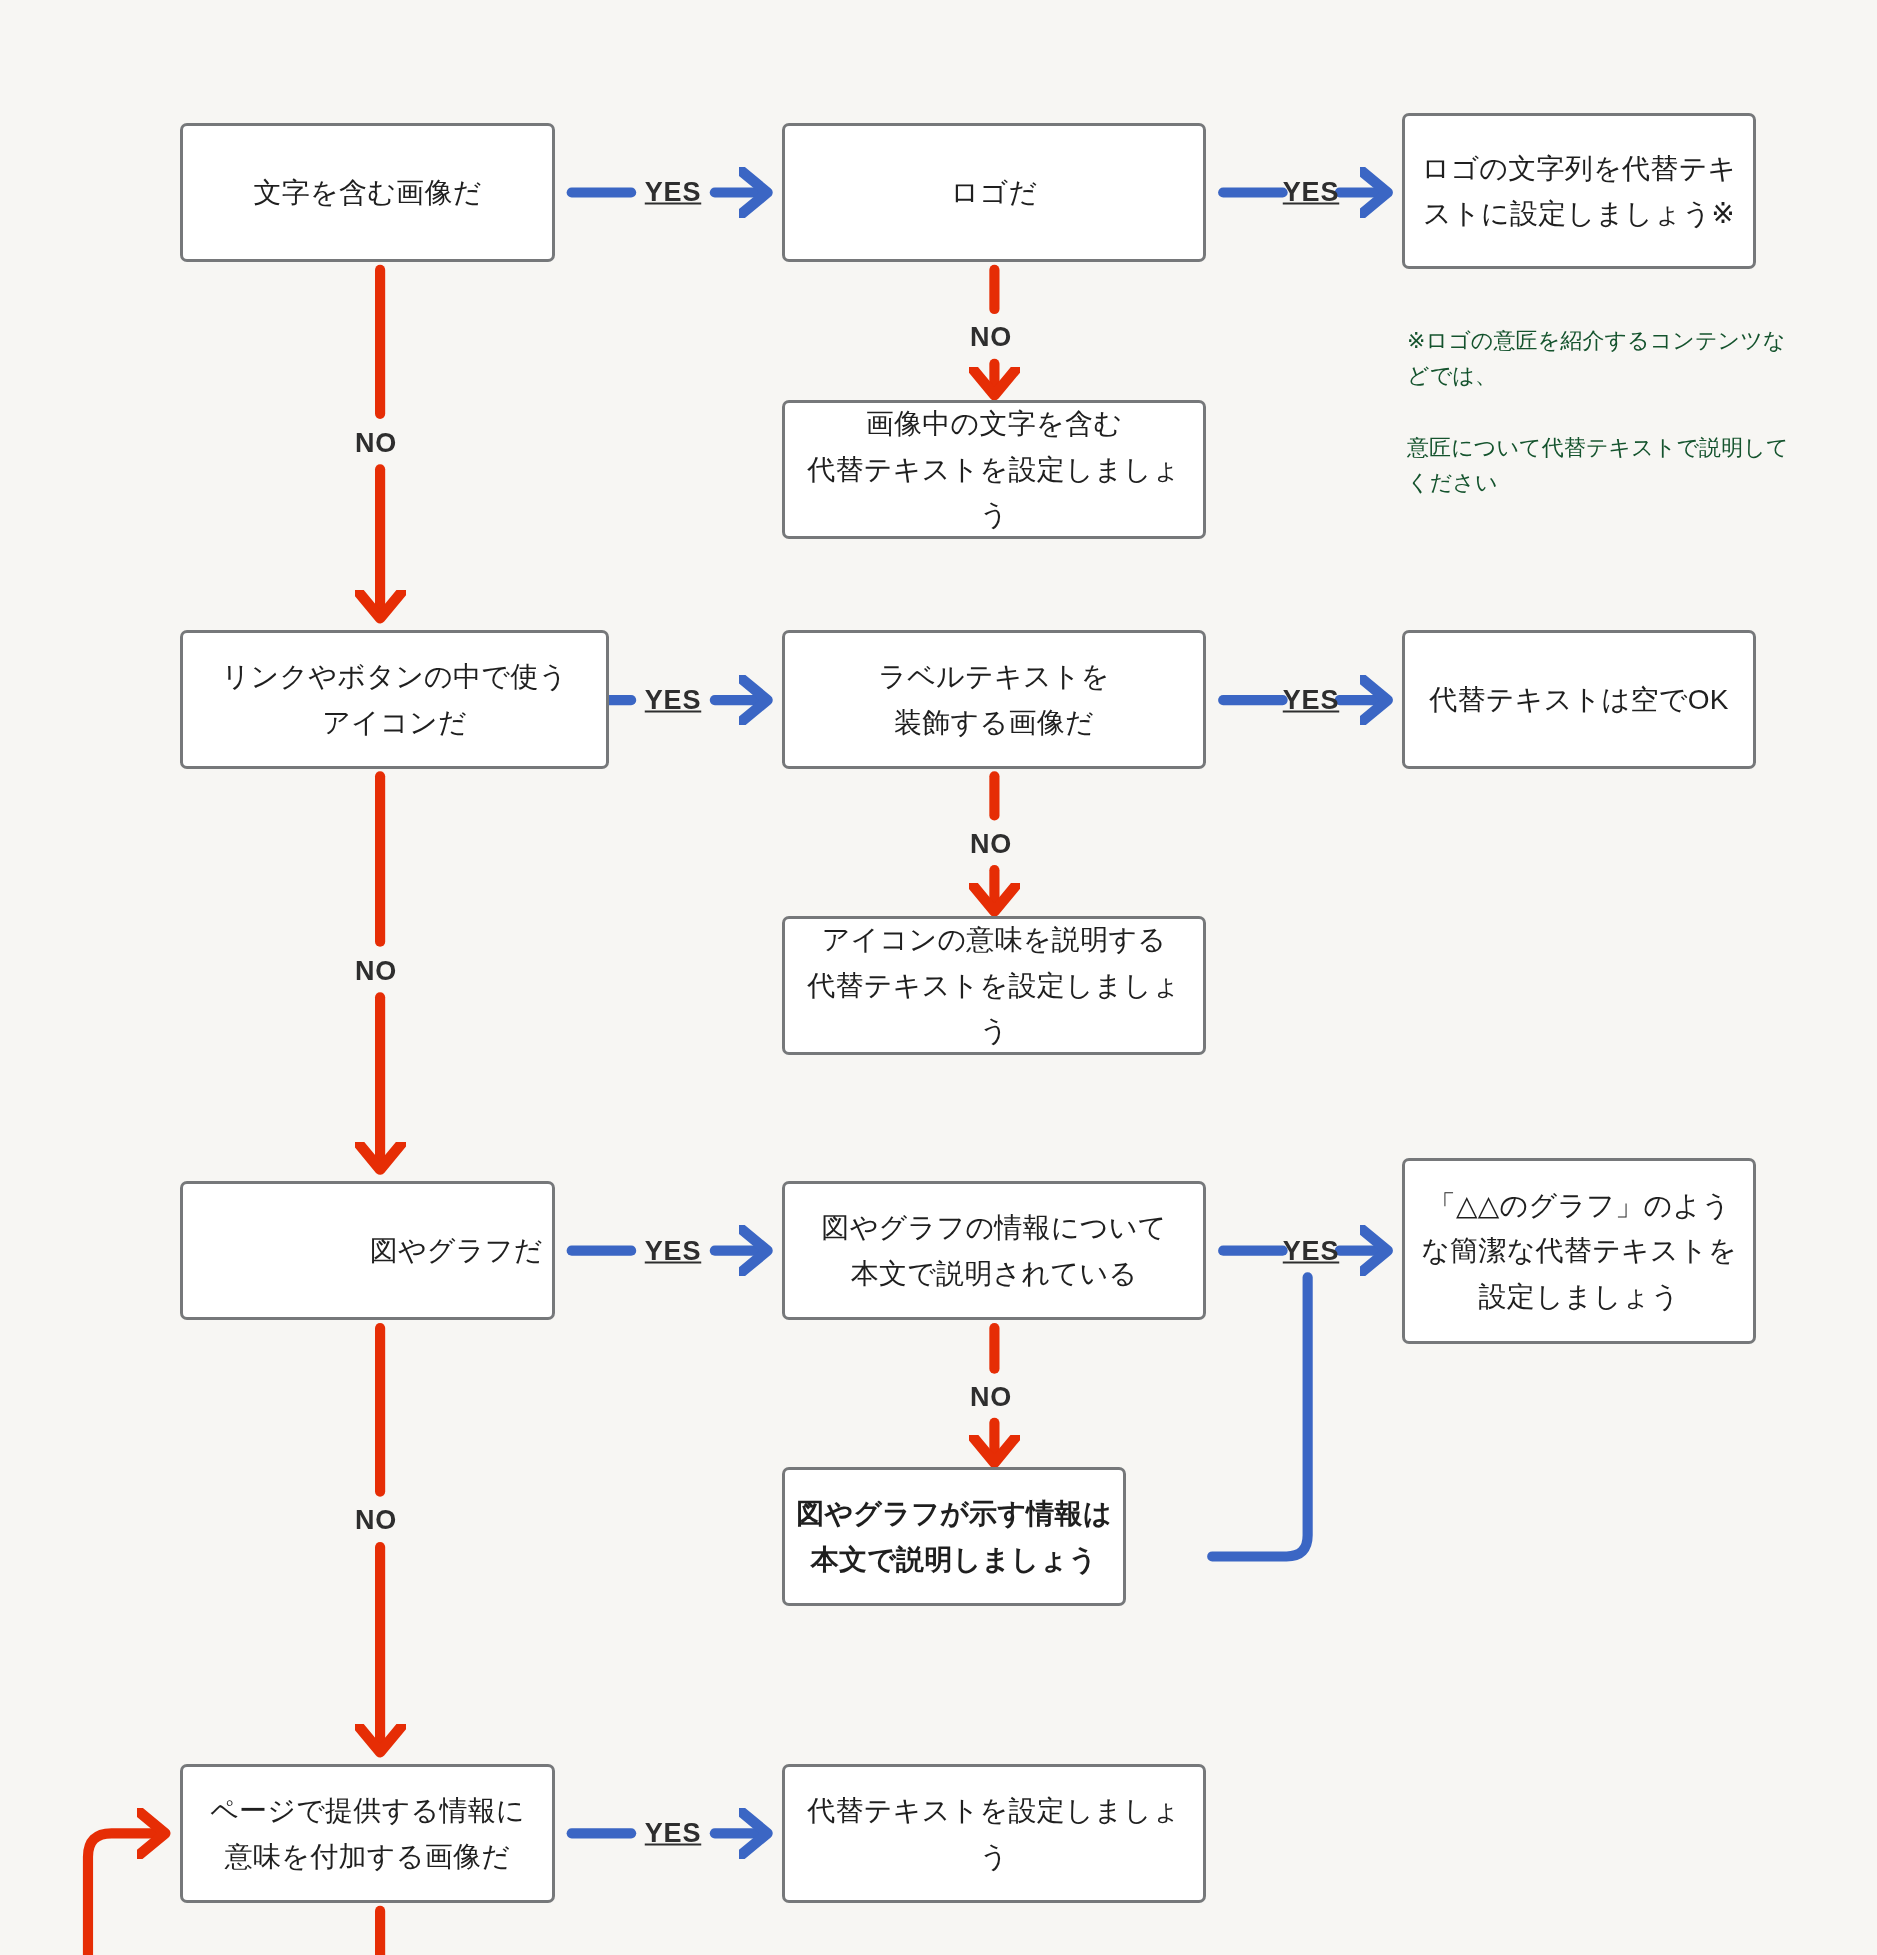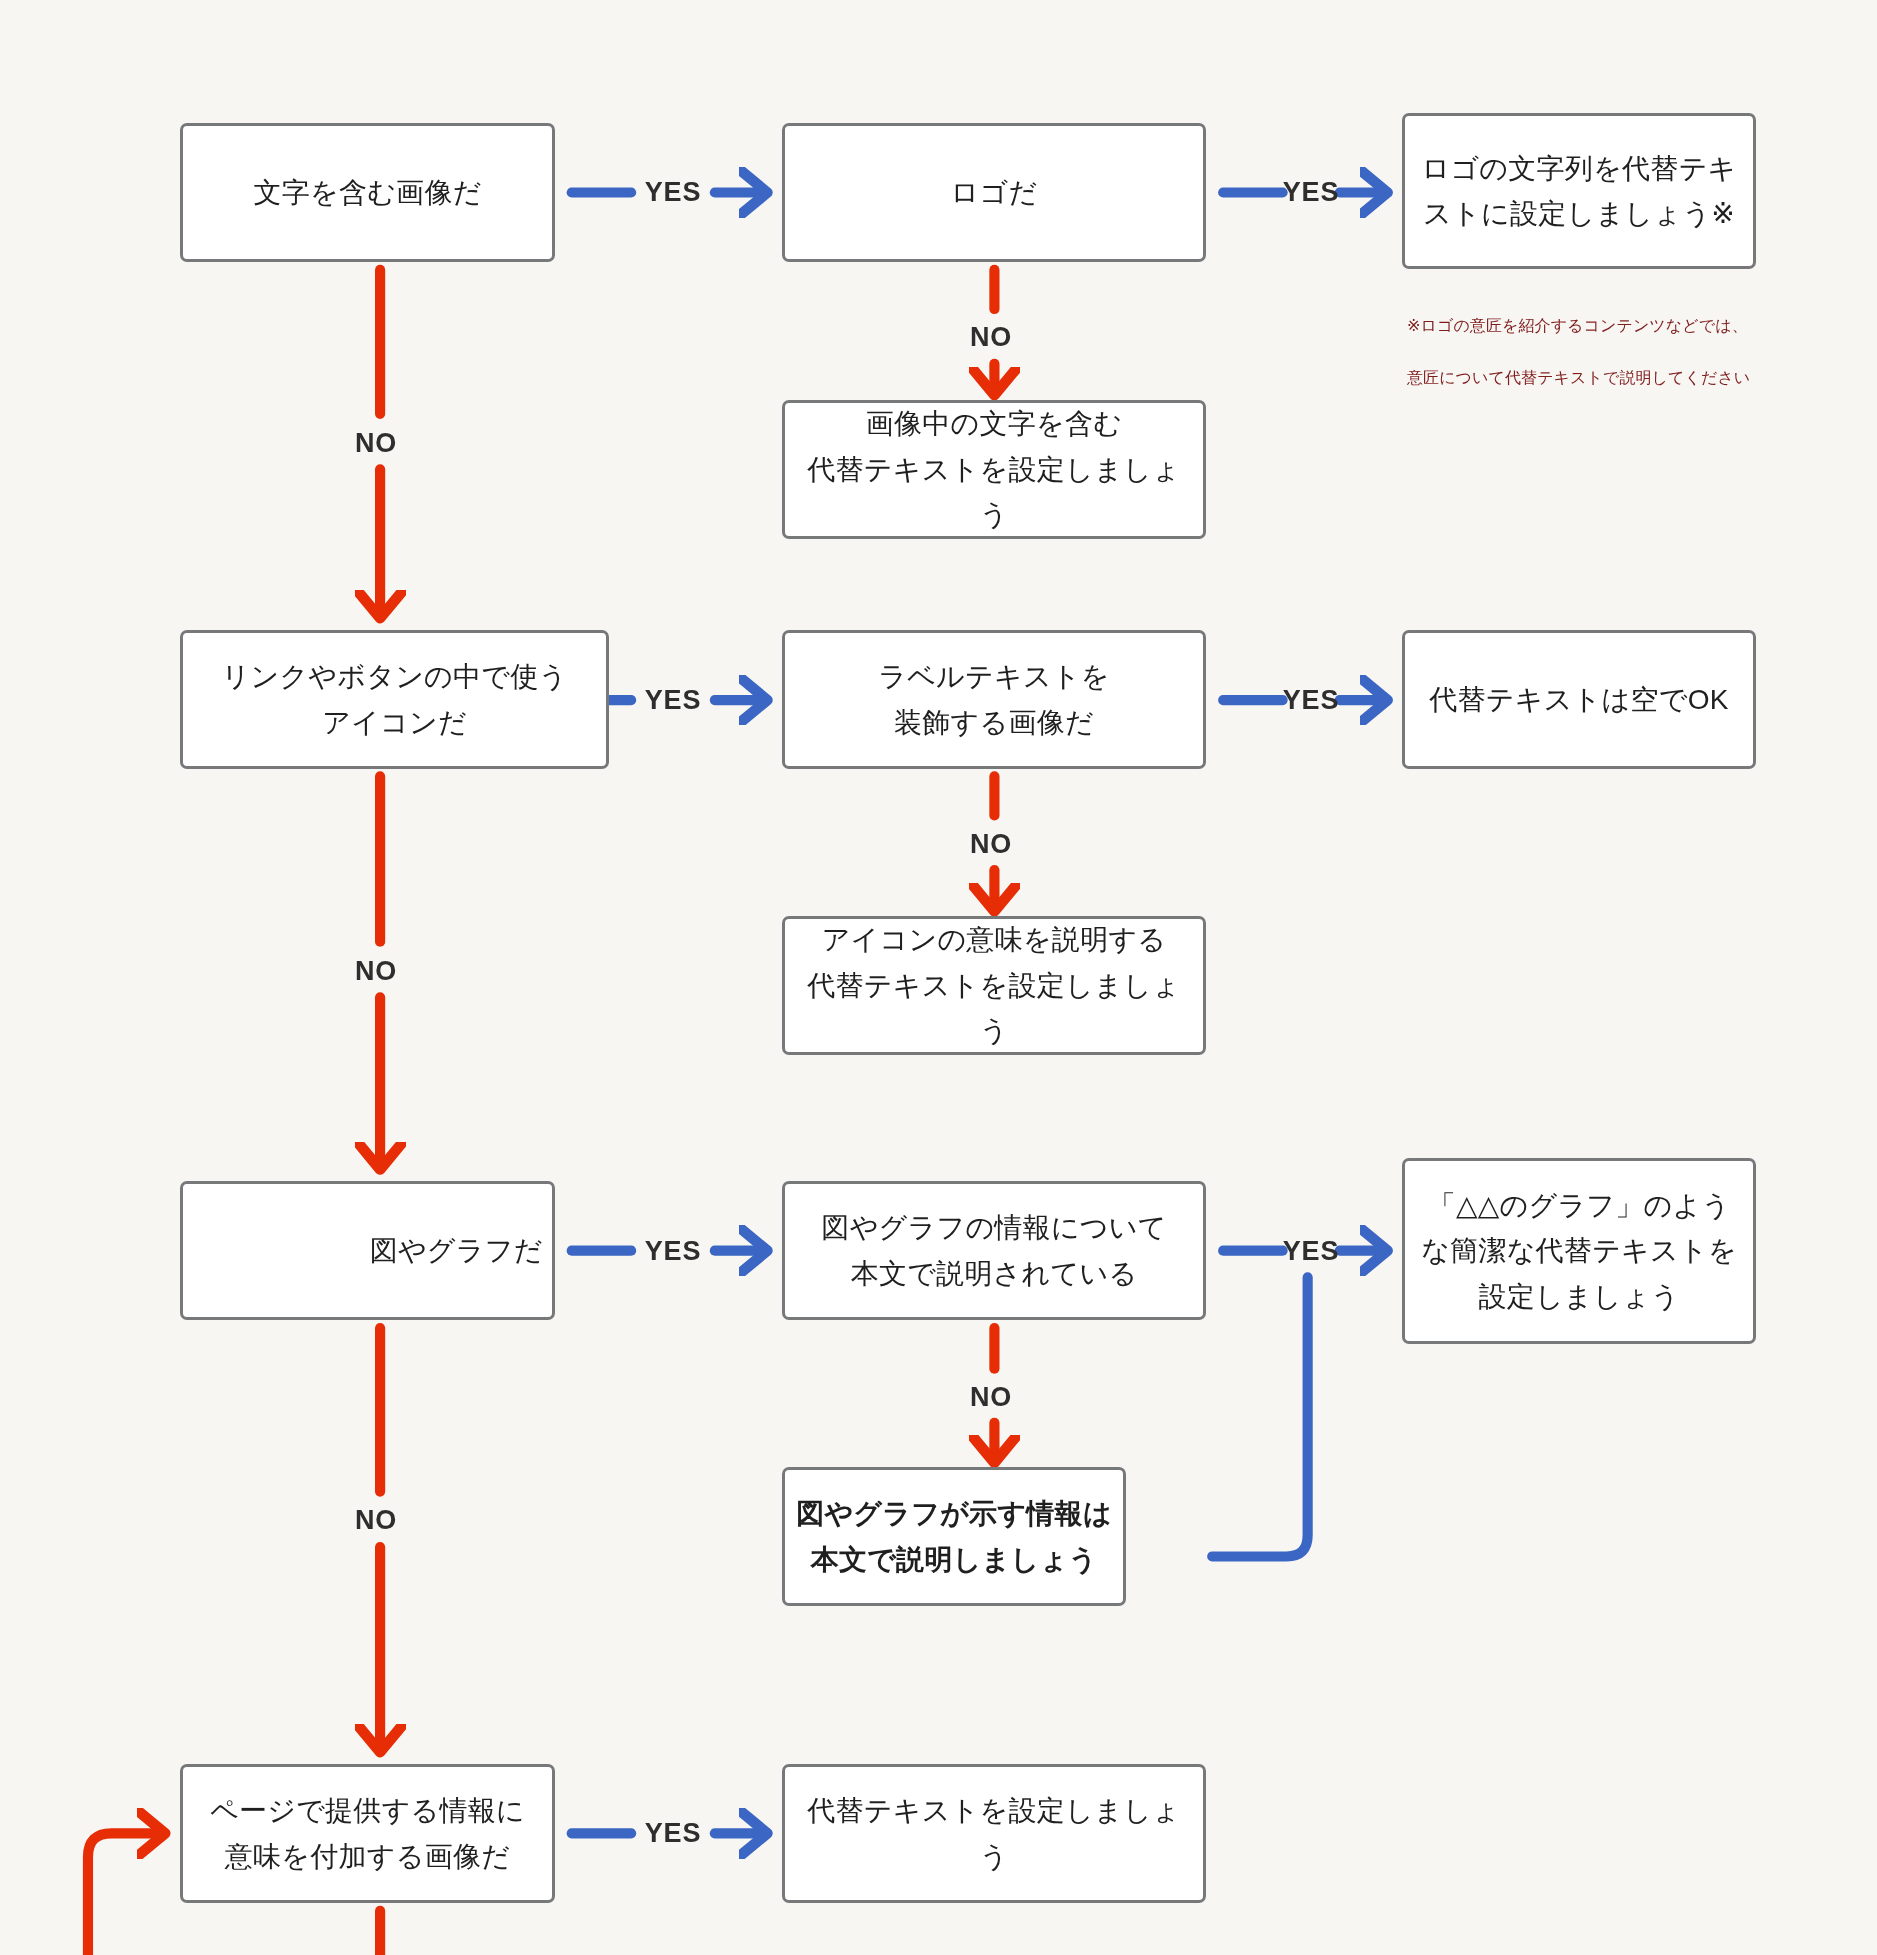--- a/index.html
+++ b/index.html
@@ -27,28 +27,28 @@
   .node span{display:block;}
 
   .edge-label{
     position:absolute;
     font-weight:bold;
     font-size:27px;
     color:#2e2e2e;
     letter-spacing:0.03em;
     white-space:nowrap;
   }
-  .edge-label.yes{transform:translate(-50%,-50%);}
+  .edge-label.yes{transform:translate(-50%,-50%);text-decoration:underline;}
   .edge-label.no{transform:translate(0,-50%);}
 
   .footnote{
     position:absolute;
-    font-size:16px;
+    font-size:22px;
     line-height:1.62;
-    color:#7f1d1d;
+    color:#14532d;
     white-space:pre-line;
     letter-spacing:0.005em;
   }
 </style>
 </head>
 <body style="background: rgb(247, 246, 243);">
 
 <div id="stage">
 
   <svg class="layer" viewBox="0 0 4800 6656">

